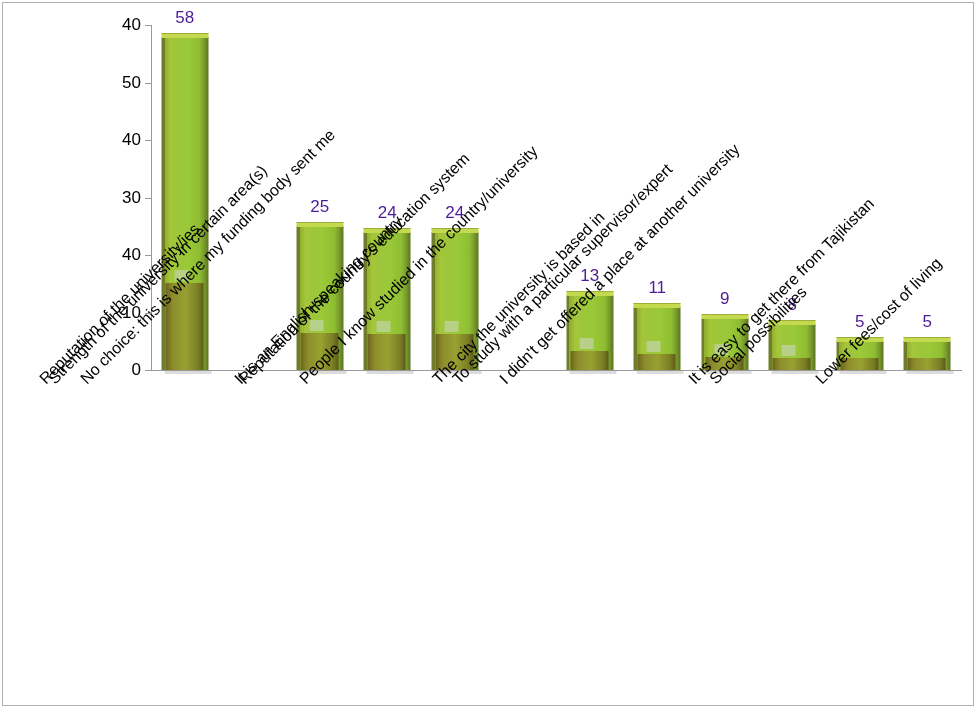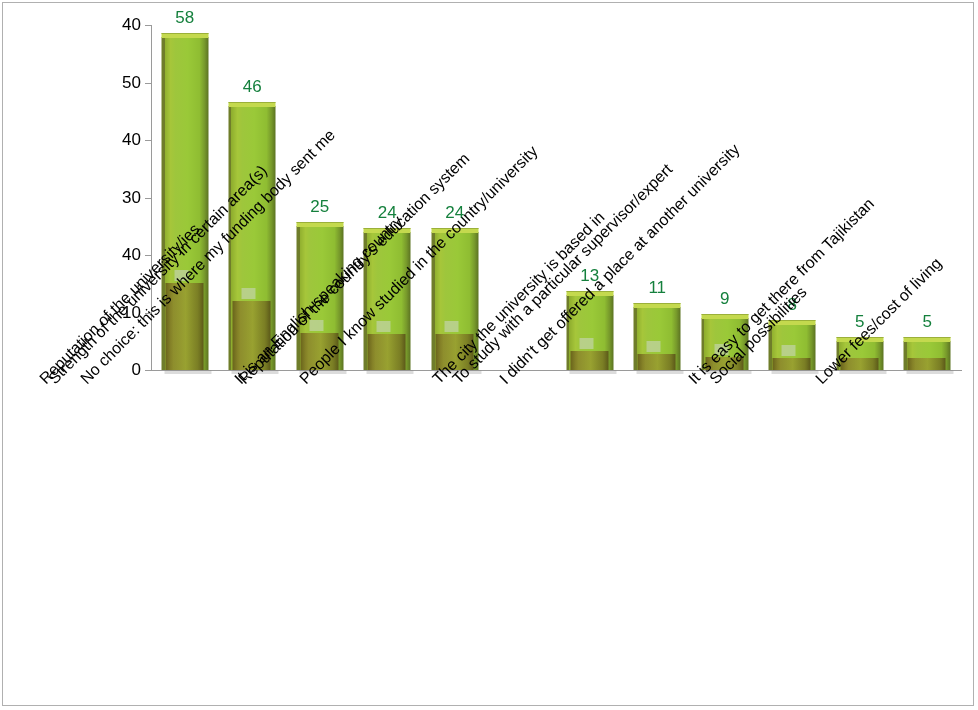--- a/index.html
+++ b/index.html
@@ -136,21 +136,21 @@
     left: 3px;
     width: 47px;
     height: 4px;
     background: rgba(140,140,140,0.30);
   }
   .bar-value {
     position: absolute;
     left: 50%;
     transform: translateX(-50%);
     font-size: 17px;
-    color: #15803d;
+    color: #4c1d95;
     white-space: nowrap;
   }
   
   #xlabels {
     position: absolute;
     left: 148px;
     top: 372px;
     width: 810px;
     height: 320px;
   }
@@ -186,31 +186,20 @@
   <div id="plot">
       <div class="bar-slot" style="left: 0px; width: 67.5px;">
         <div class="bar-wrap">
           <div class="bar-shadow"></div>
           <div class="bar" style="height: 333.5px;">
             <div class="bar-top"></div>
             <div class="bar-core" style="height: 86.71px;"></div>
             <div class="bar-spec" style="bottom: 88.71px;"></div>
           </div>
           <div class="bar-value" style="bottom: 342.5px;">58</div>
-        </div>
-      </div>
-      <div class="bar-slot" style="left: 67.5px; width: 67.5px;">
-        <div class="bar-wrap">
-          <div class="bar-shadow"></div>
-          <div class="bar" style="height: 264.5px;">
-            <div class="bar-top"></div>
-            <div class="bar-core" style="height: 68.77px;"></div>
-            <div class="bar-spec" style="bottom: 70.77px;"></div>
-          </div>
-          <div class="bar-value" style="bottom: 273.5px;">46</div>
         </div>
       </div>
       <div class="bar-slot" style="left: 135px; width: 67.5px;">
         <div class="bar-wrap">
           <div class="bar-shadow"></div>
           <div class="bar" style="height: 143.75px;">
             <div class="bar-top"></div>
             <div class="bar-core" style="height: 37.375px;"></div>
             <div class="bar-spec" style="bottom: 39.375px;"></div>
           </div>

